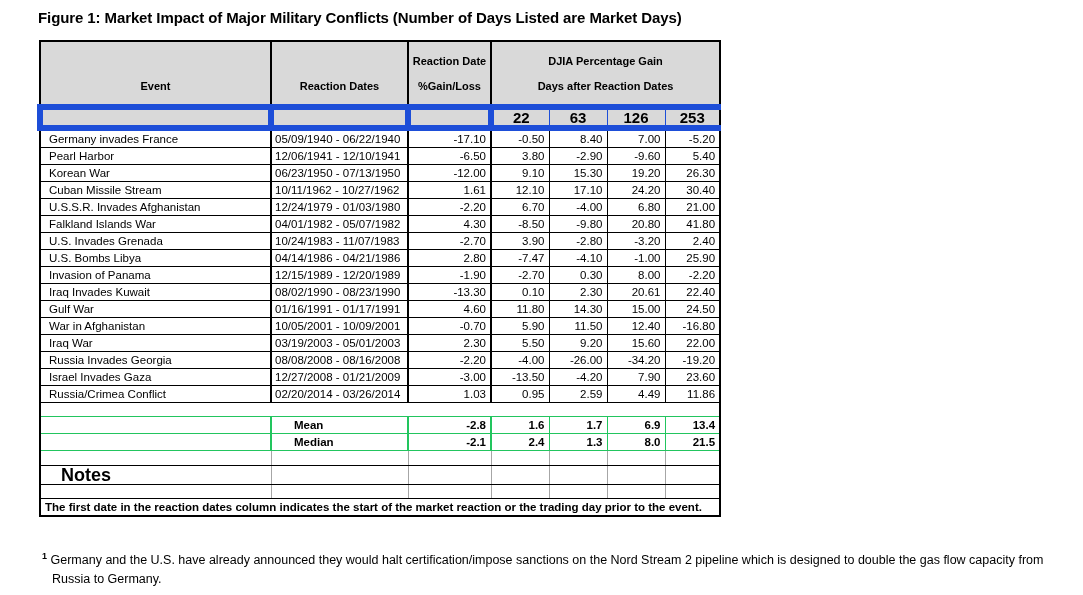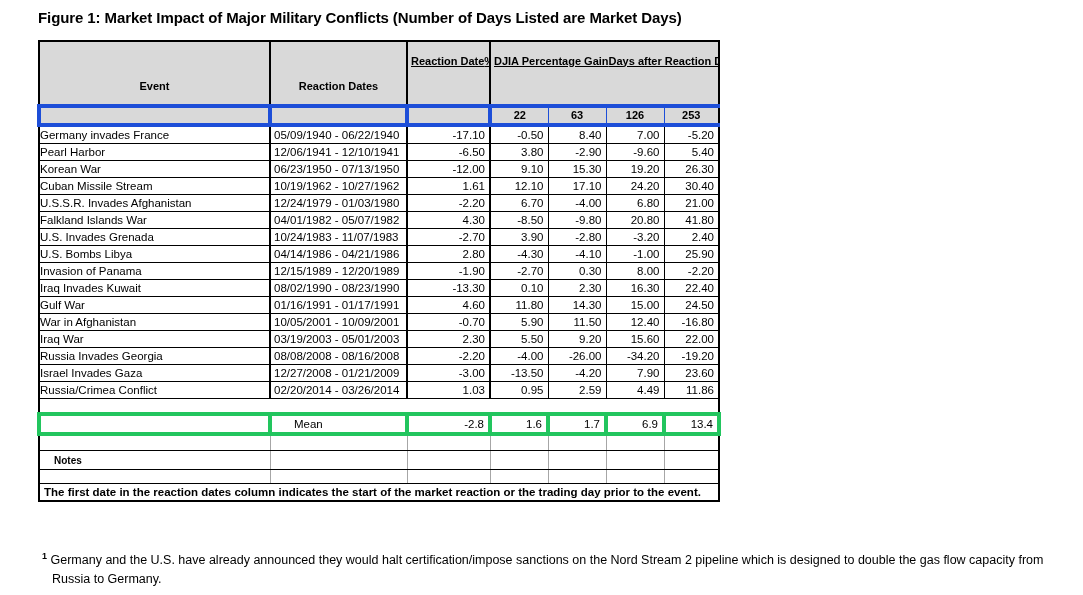--- a/index.html
+++ b/index.html
@@ -20,46 +20,46 @@
     border-collapse:collapse;
     border:2px solid #000;
   }
   th, td {
     padding:0 3px; overflow:hidden; white-space:nowrap;
     font-size:11.5px; line-height:15px; font-weight:400;
     vertical-align:middle;
   }
   
   tr.h1 th { background:#d9d9d9; border:2px solid #000; height:52px; font-size:11px; font-weight:700; }
-  tr.h2 th { background:#d9d9d9; border:4px solid #1d4ed8; height:13px; font-size:11px; font-weight:700; text-align:center; }
+  tr.h2 th { background:#d9d9d9; border:6px solid #1d4ed8; height:13px; font-size:15px; font-weight:700; text-align:center; }
   tr.h2 th.day { border-left-width:1px; border-right-width:1px; }
   tr.h2 th.day.d1 { border-left-width:2px; }
   th.bottom-label { vertical-align:bottom; text-align:center; padding-bottom:10px; }
-  .stack { display:flex; flex-direction:row; justify-content:space-between; height:40px; padding:4px 0 3px 0; text-align:center;text-decoration:underline; }
+  .stack { display:flex; flex-direction:column; justify-content:space-between; height:40px; padding:4px 0 3px 0; text-align:center; }
   
   tbody.events td { border:1px solid #000; height:16px; }
   td.dates-col  { border-left-width:2px !important; }
   td.gain-col   { border-left-width:2px !important; }
   td.d1         { border-left-width:2px !important; }
   td.num { text-align:right; padding-right:4px; }
-  td.event-col { padding-left:0; }
+  td.event-col { padding-left:8px; }
   
   tr.gap-row td { border:0; height:13px; background:#fff; }
   
-  tbody.summary td { border:4px solid #22c55e; height:16px; font-weight:400; }
+  tbody.summary td { border:1px solid #22c55e; height:16px; font-weight:700; }
   td.summary-label { padding-left:22px; }
   
   tbody.notes-area td {
     border-left:1px solid #a6a6a6; border-right:1px solid #a6a6a6;
     border-top:1px solid #000; border-bottom:1px solid #000;
   }
   tr.empty-row td { height:14px; }
   tr.empty-row2 td { height:13px; }
   tr.notes-row td { height:18px; }
-  td.notes-cell { font-size:10px; font-weight:700; padding-left:14px; }
+  td.notes-cell { font-size:18px; font-weight:700; padding-left:20px; }
   tr.note-line td {
     height:16px; font-weight:700; padding-left:4px;
     border-left:0; border-right:0;
   }
   
   .footnote {
     position:absolute; left:42px; top:547px; width:1013px;
     font-size:12.5px; line-height:19px;
     padding-left:10px; text-indent:-10px;
   }
@@ -133,21 +133,21 @@
     <td class="dates-col">06/23/1950 - 07/13/1950</td>
     <td class="num gain-col">-12.00</td>
     <td class="num d1">9.10</td>
     <td class="num">15.30</td>
     <td class="num">19.20</td>
     <td class="num">26.30</td>
   </tr>
 
   <tr class="data-row">
     <td class="event-col">Cuban Missile Stream</td>
-    <td class="dates-col">10/19/1962 - 10/27/1962</td>
+    <td class="dates-col">10/11/1962 - 10/27/1962</td>
     <td class="num gain-col">1.61</td>
     <td class="num d1">12.10</td>
     <td class="num">17.10</td>
     <td class="num">24.20</td>
     <td class="num">30.40</td>
   </tr>
 
   <tr class="data-row">
     <td class="event-col">U.S.S.R. Invades Afghanistan</td>
     <td class="dates-col">12/24/1979 - 01/03/1980</td>
@@ -175,21 +175,21 @@
     <td class="num d1">3.90</td>
     <td class="num">-2.80</td>
     <td class="num">-3.20</td>
     <td class="num">2.40</td>
   </tr>
 
   <tr class="data-row">
     <td class="event-col">U.S. Bombs Libya</td>
     <td class="dates-col">04/14/1986 - 04/21/1986</td>
     <td class="num gain-col">2.80</td>
-    <td class="num d1">-4.30</td>
+    <td class="num d1">-7.47</td>
     <td class="num">-4.10</td>
     <td class="num">-1.00</td>
     <td class="num">25.90</td>
   </tr>
 
   <tr class="data-row">
     <td class="event-col">Invasion of Panama</td>
     <td class="dates-col">12/15/1989 - 12/20/1989</td>
     <td class="num gain-col">-1.90</td>
     <td class="num d1">-2.70</td>
@@ -197,21 +197,21 @@
     <td class="num">8.00</td>
     <td class="num">-2.20</td>
   </tr>
 
   <tr class="data-row">
     <td class="event-col">Iraq Invades Kuwait</td>
     <td class="dates-col">08/02/1990 - 08/23/1990</td>
     <td class="num gain-col">-13.30</td>
     <td class="num d1">0.10</td>
     <td class="num">2.30</td>
-    <td class="num">16.30</td>
+    <td class="num">20.61</td>
     <td class="num">22.40</td>
   </tr>
 
   <tr class="data-row">
     <td class="event-col">Gulf War</td>
     <td class="dates-col">01/16/1991 - 01/17/1991</td>
     <td class="num gain-col">4.60</td>
     <td class="num d1">11.80</td>
     <td class="num">14.30</td>
     <td class="num">15.00</td>
@@ -277,20 +277,29 @@
   <tr class="summary-row">
     <td></td>
     <td class="dates-col summary-label">Mean</td>
     <td class="num gain-col">-2.8</td>
     <td class="num d1">1.6</td>
     <td class="num">1.7</td>
     <td class="num">6.9</td>
     <td class="num">13.4</td>
   </tr>
 
+  <tr class="summary-row">
+    <td></td>
+    <td class="dates-col summary-label">Median</td>
+    <td class="num gain-col">-2.1</td>
+    <td class="num d1">2.4</td>
+    <td class="num">1.3</td>
+    <td class="num">8.0</td>
+    <td class="num">21.5</td>
+  </tr>
 </tbody>
   <tbody class="notes-area">
     <tr class="empty-row">
       <td></td>
         <td></td>
         <td></td>
         <td></td>
         <td></td>
         <td></td>
         <td></td>

